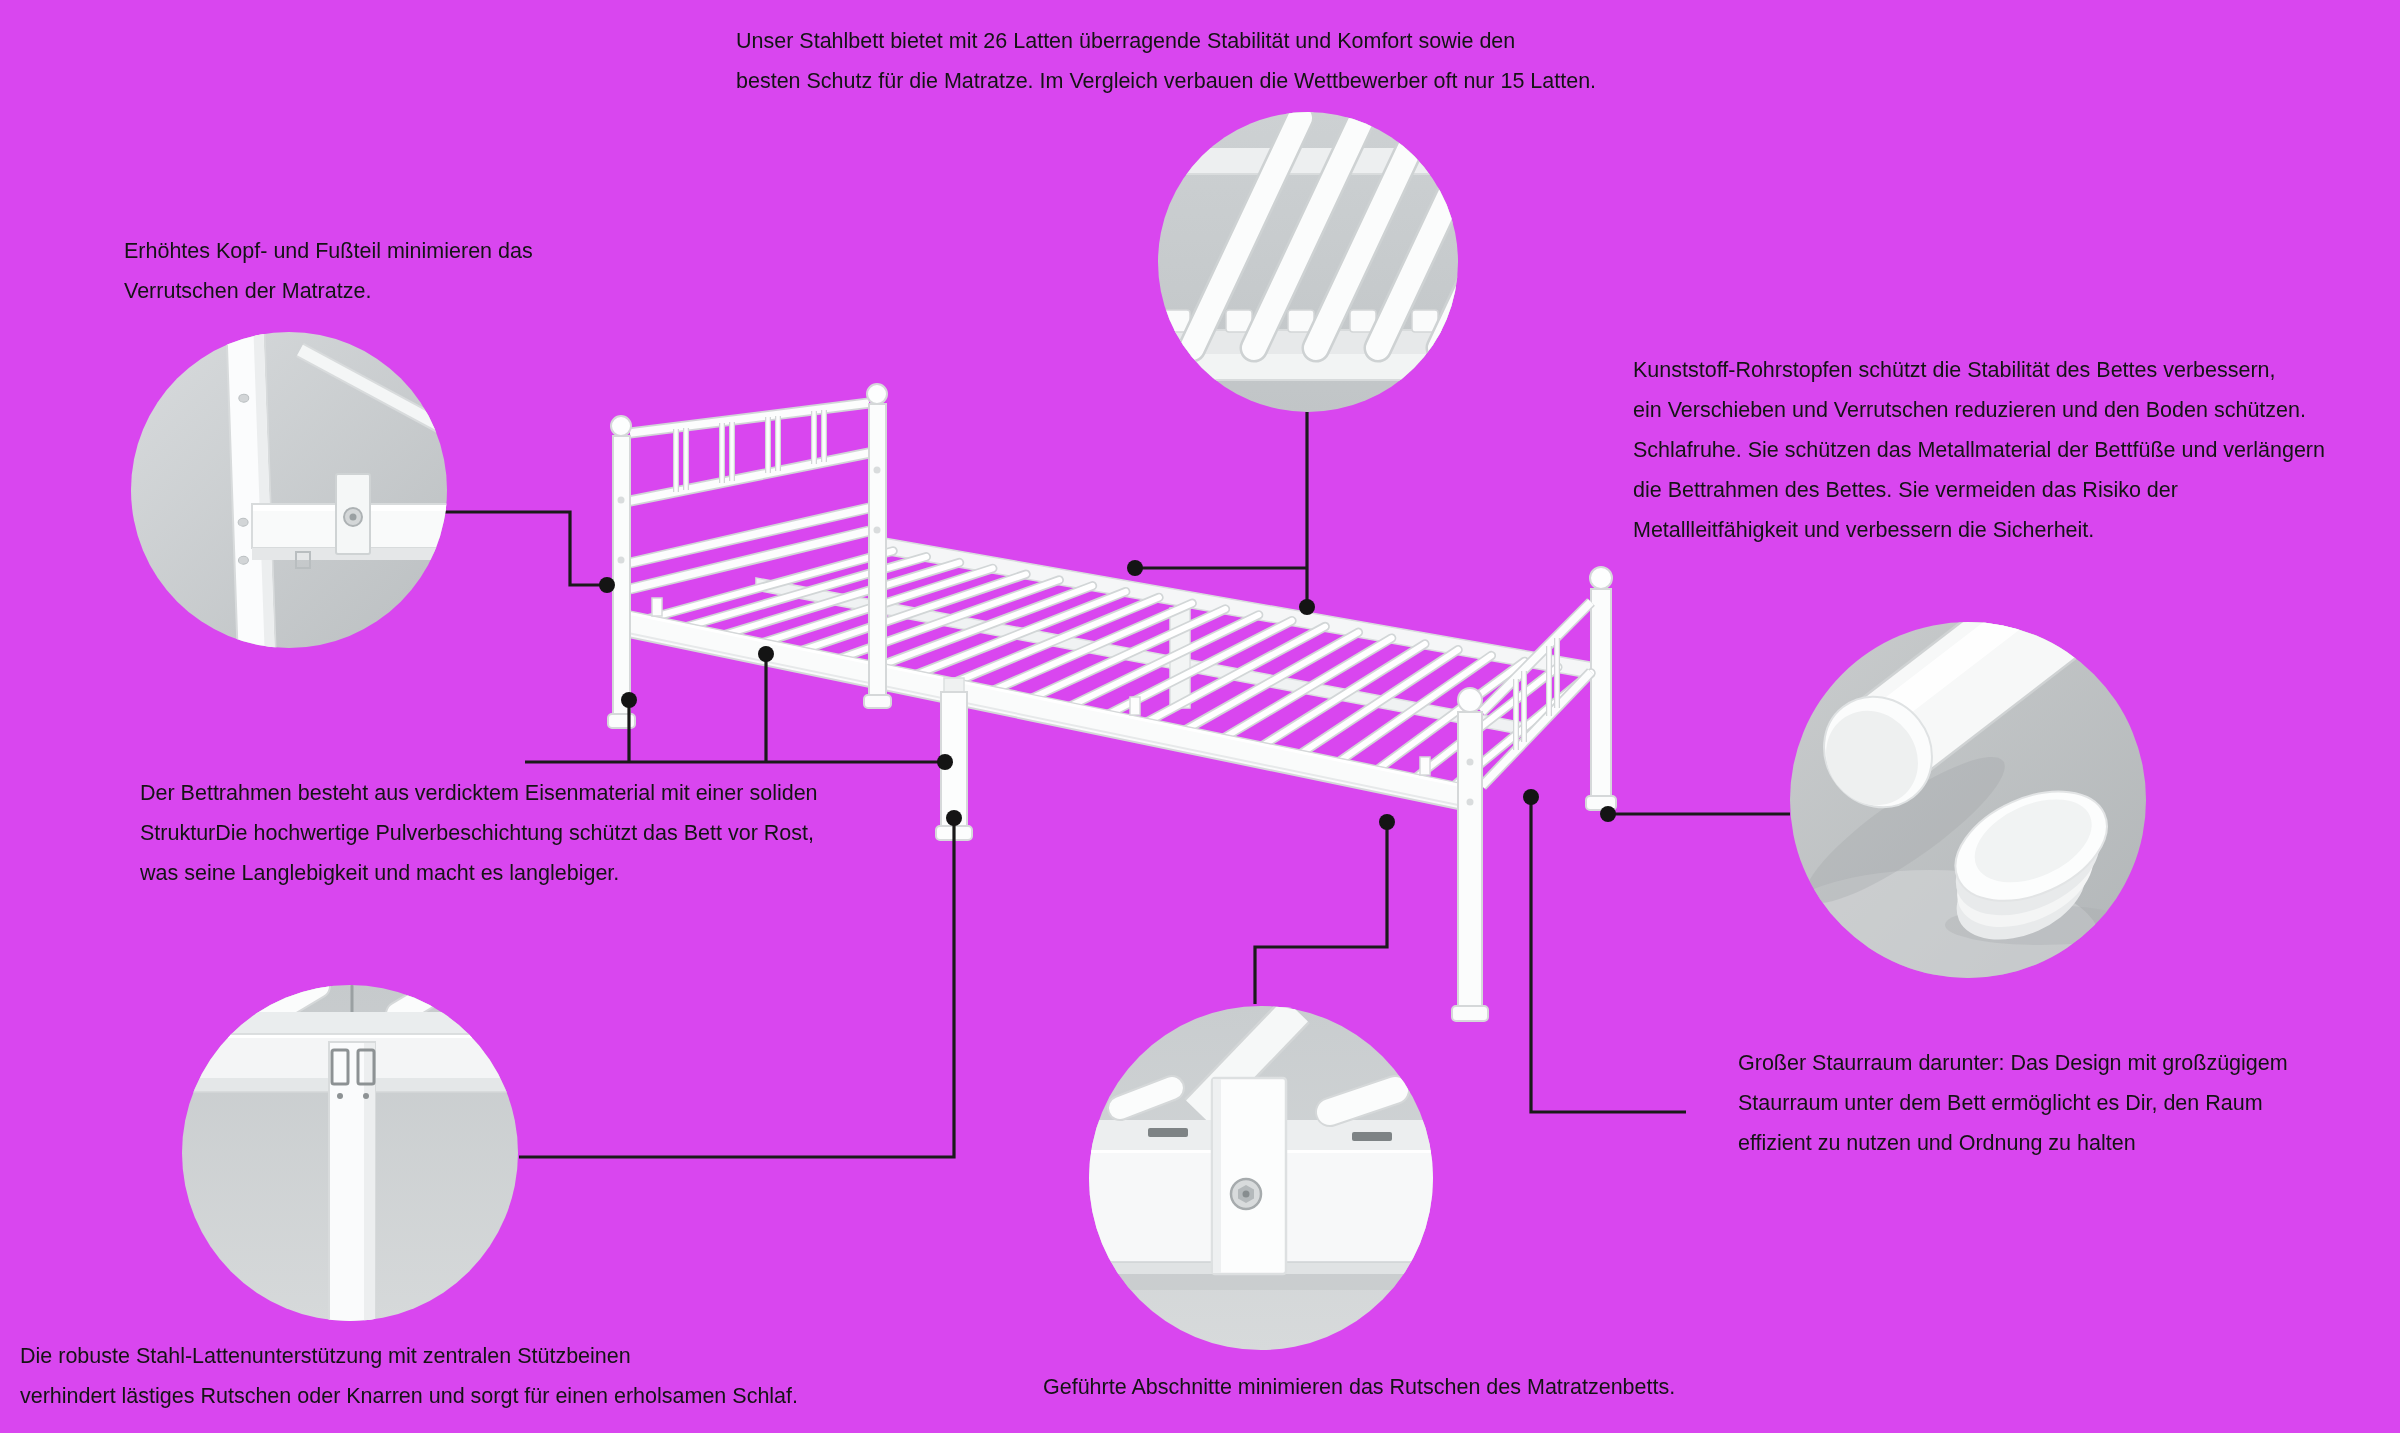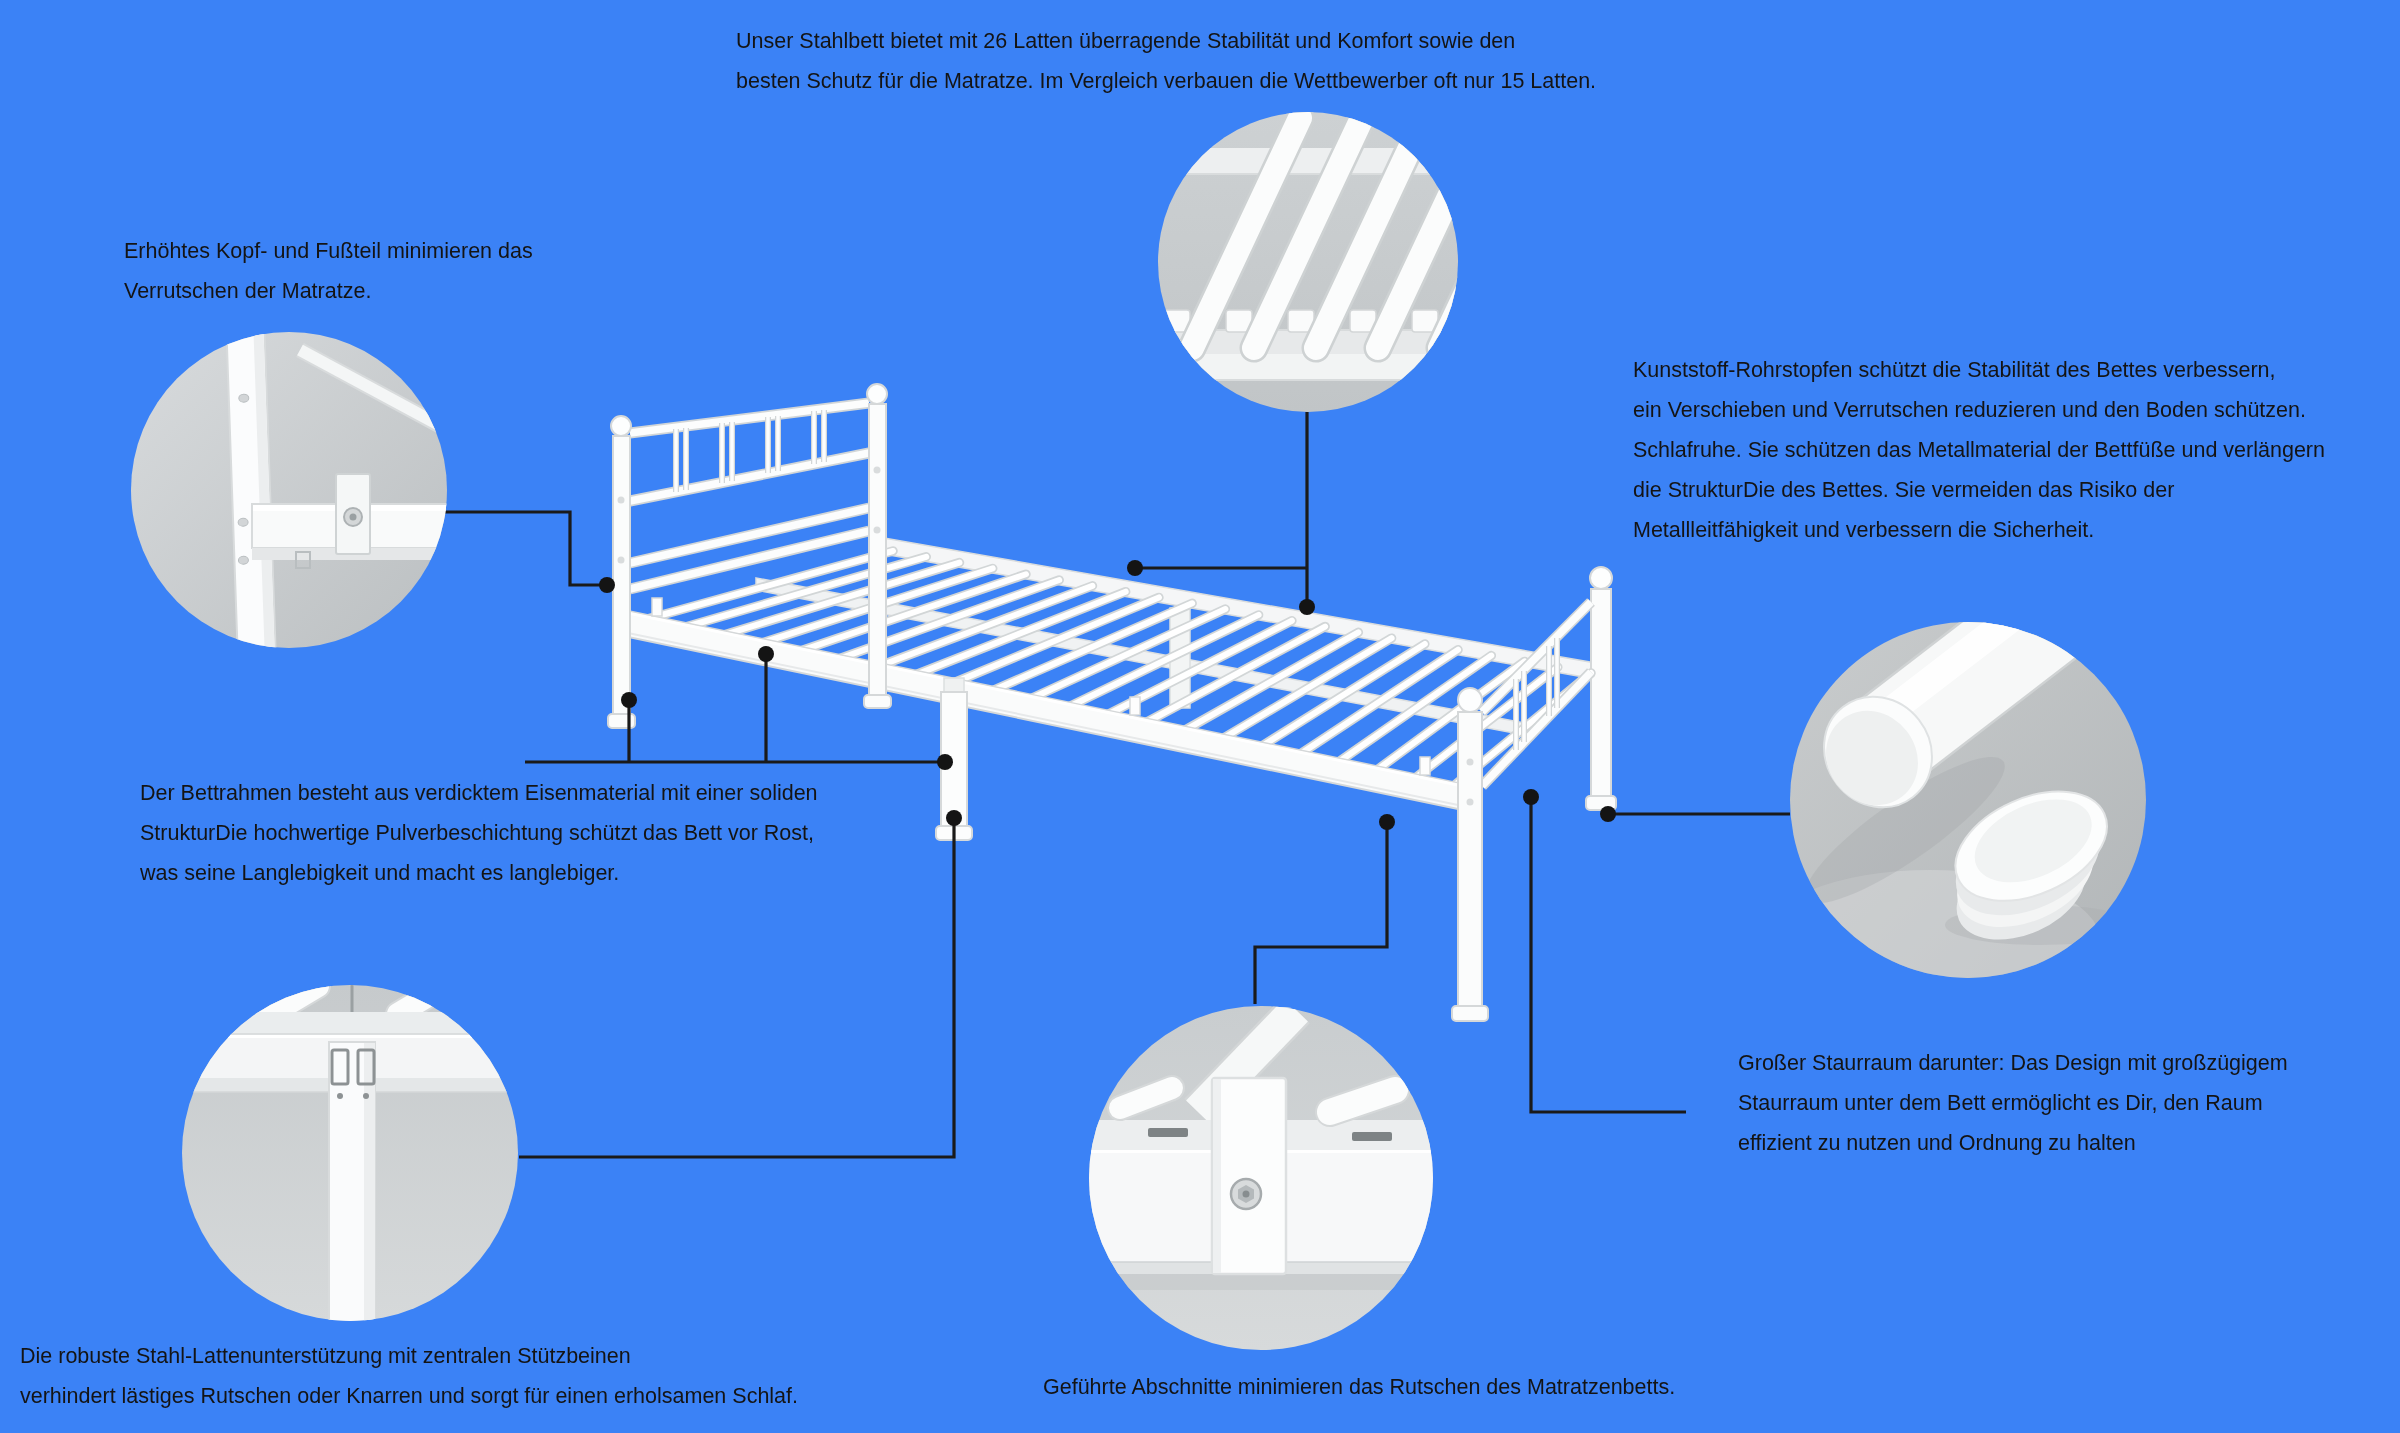--- a/index.html
+++ b/index.html
@@ -1,18 +1,18 @@
 <!DOCTYPE html>
 <html><head>
 <meta charset="utf-8">
 <style>
   html,body{margin:0;padding:0;}
   body{width:2400px;height:1433px;background:#ffffff;overflow:hidden;
        font-family:"Liberation Sans","DejaVu Sans",sans-serif;}
-  .canvas{position:relative;width:2400px;height:1433px;background:#3b82f6;}
+  .canvas{position:relative;width:2400px;height:1433px;background:#d946ef;}
   svg.scene{position:absolute;left:0;top:0;}
   .cap{position:absolute;color:#141414;font-size:21.5px;line-height:40px;white-space:nowrap;}
   .cap .ln{height:40px;}
 </style>
 </head>
 <body>
 
 <div class="canvas">
 
 <svg class="scene" width="2400" height="1433" viewBox="0 0 2400 1433">
@@ -396,21 +396,21 @@
 
 <div class="cap" style="left:124px; top:231px">
   <div class="ln">Erhöhtes Kopf- und Fußteil minimieren das</div>
   <div class="ln">Verrutschen der Matratze.</div>
 </div>
 
 <div class="cap" style="left:1633px; top:350px">
   <div class="ln">Kunststoff-Rohrstopfen schützt die Stabilität des Bettes verbessern,</div>
   <div class="ln">ein Verschieben und Verrutschen reduzieren und den Boden schützen.</div>
   <div class="ln">Schlafruhe. Sie schützen das Metallmaterial der Bettfüße und verlängern</div>
-  <div class="ln">die StrukturDie des Bettes. Sie vermeiden das Risiko der</div>
+  <div class="ln">die Bettrahmen des Bettes. Sie vermeiden das Risiko der</div>
   <div class="ln">Metallleitfähigkeit und verbessern die Sicherheit.</div>
 </div>
 
 <div class="cap" style="left:140px; top:773px">
   <div class="ln">Der Bettrahmen besteht aus verdicktem Eisenmaterial mit einer soliden</div>
   <div class="ln">StrukturDie hochwertige Pulverbeschichtung schützt das Bett vor Rost,</div>
   <div class="ln">was seine Langlebigkeit und macht es langlebiger.</div>
 </div>
 
 <div class="cap" style="left:1738px; top:1043px">

